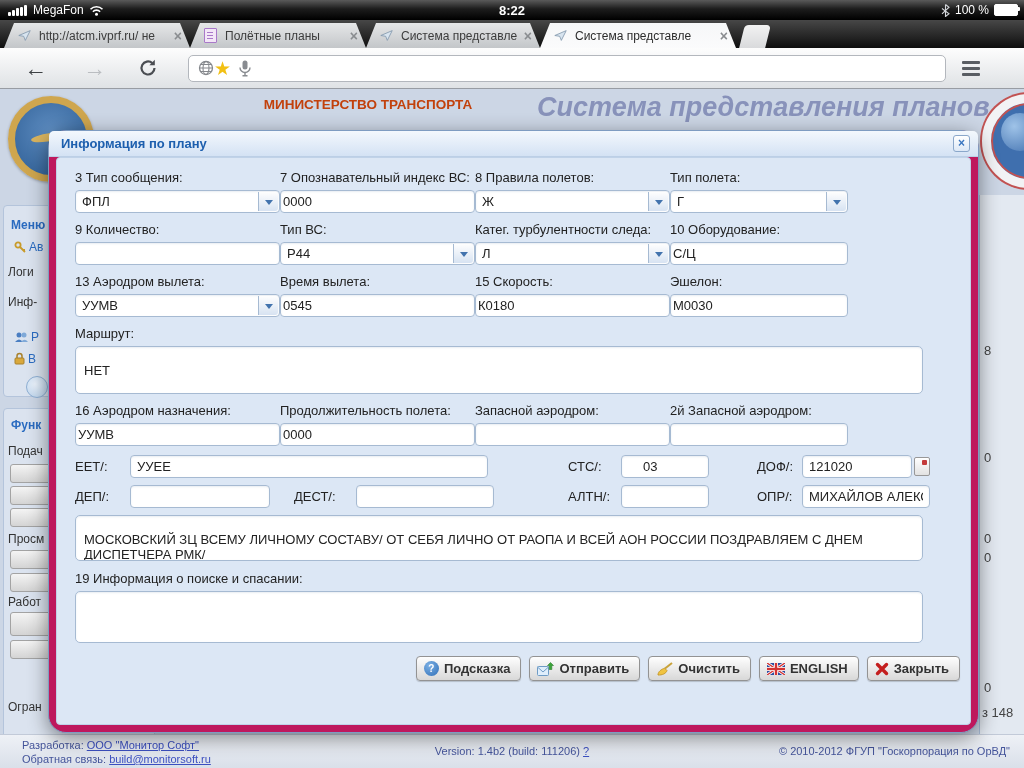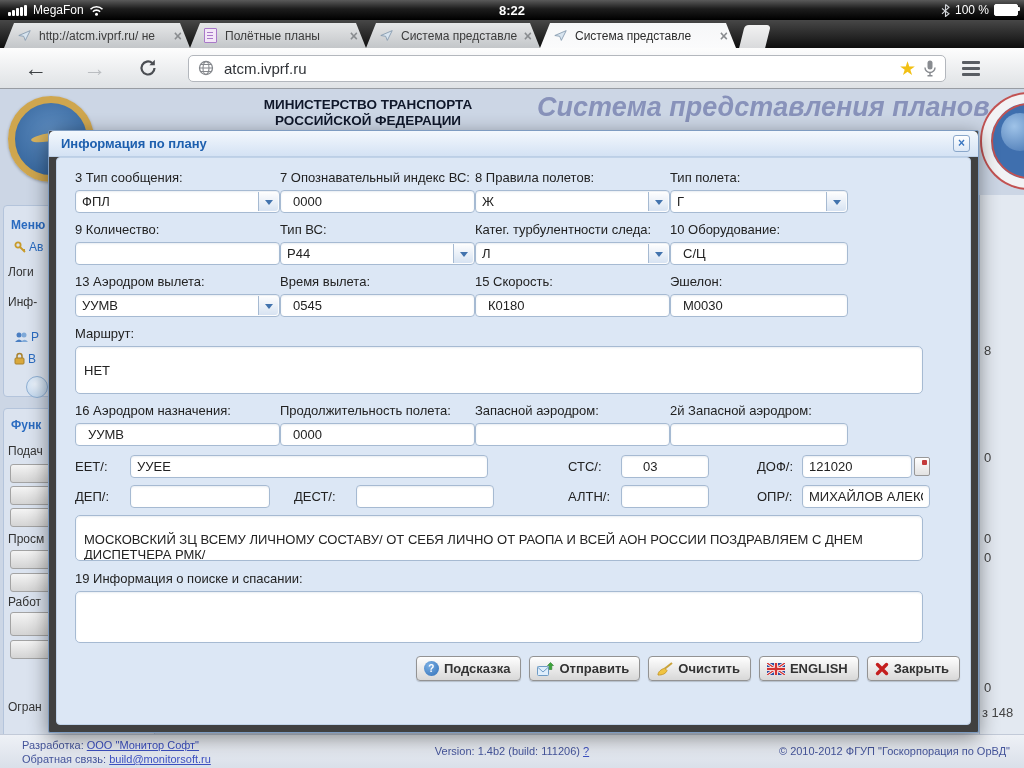--- a/index.html
+++ b/index.html
@@ -34,21 +34,21 @@
   .nav-fwd{color:#babdc1;margin-left:36px;}
   .reload{margin-left:32px;display:flex;}
   .omnibox{margin-left:30px;width:758px;height:27px;background:#fff;border:1px solid #b3b7bd;border-radius:5px;display:flex;align-items:center;padding:0 9px;box-sizing:border-box;}
   .url{font-size:15px;color:#303338;margin-left:10px;flex:1;}
   .star{color:#f2c014;font-size:19px;line-height:19px;margin-right:8px;}
   .menu-btn{margin-left:16px;display:flex;flex-direction:column;gap:3px;}
   .menu-btn i{display:block;width:18px;height:3px;background:#595d63;border-radius:1px;}
 
   
   .page{position:absolute;top:88px;left:0;width:1024px;height:680px;background:#ccd6e5;}
-  .ministry{position:absolute;left:200px;top:9px;width:336px;text-align:center;font-size:13.5px;font-weight:bold;color:#0f172a;line-height:16px;}
+  .ministry{position:absolute;left:200px;top:9px;width:336px;text-align:center;font-size:13.5px;font-weight:bold;color:#c2410c;line-height:16px;}
   .site-title{position:absolute;left:537px;top:4px;font-size:27px;font-weight:bold;font-style:italic;color:#8892ba;white-space:nowrap;}
   .emblem-left{position:absolute;left:8px;top:8px;width:72px;height:72px;border-radius:50%;border:7px solid #cfa64e;background:radial-gradient(circle at 50% 40%,#5d8cc0,#2e5e95);box-shadow:0 1px 3px rgba(0,0,0,.3);}
   .emblem-left::after{content:"";position:absolute;left:16px;top:30px;width:40px;height:8px;background:#d8b35e;border-radius:50% 50% 40% 40%;transform:rotate(-8deg);}
   .emblem-right{position:absolute;left:982px;top:6px;width:76px;height:76px;border-radius:50%;background:#3f6fae;border:9px solid #f2f3f5;box-shadow:0 0 0 2px #c25252, inset 0 0 0 2px #c25252;}
   .emblem-right::after{content:"";position:absolute;left:10px;top:10px;width:38px;height:38px;border-radius:50%;background:radial-gradient(circle at 35% 35%,#9fc3e8,#3f6fae);}
 
   
   .side-panel{position:absolute;background:#dbe3ef;border:1px solid #b4c4db;border-radius:4px;z-index:1;}
   .sp1{left:3px;top:117px;width:150px;height:190px;}
   .sp2{left:3px;top:320px;width:150px;height:330px;}
@@ -57,30 +57,30 @@
   .side-link{color:#2a6bc0;}
   .side-btn{position:absolute;width:42px;height:17px;background:linear-gradient(#f4f4f4,#d4d4d4);border:1px solid #a3a3a3;border-radius:3px;z-index:2;}
   .side-round{position:absolute;width:20px;height:20px;border-radius:50%;background:radial-gradient(circle at 40% 35%,#eaf2fb,#b7d0ea);border:1px solid #8fb0d4;z-index:2;}
   .icon12{display:inline-flex;vertical-align:-2px;margin-right:3px;}
 
   
   .right-strip{position:absolute;left:979px;top:107px;width:45px;height:540px;background:#e3e9f1;border-left:1px solid #a9bcd6;z-index:1;}
   .rs-val{position:absolute;font-size:13px;color:#444;z-index:2;}
 
   
-  .modal{position:absolute;left:48px;top:42px;width:929px;height:601px;background:#404040;border:1px solid #7e9cc1;border-radius:2px;box-shadow:0 5px 20px rgba(0,0,0,.45);z-index:5;}
+  .modal{position:absolute;left:48px;top:42px;width:929px;height:601px;background:#be185d;border:1px solid #7e9cc1;border-radius:18px;box-shadow:0 5px 20px rgba(0,0,0,.45);z-index:5;}
   .modal-titlebar{height:25px;background:linear-gradient(#f3f8fd,#d4e2f4);border-bottom:1px solid #bccfe6;border-radius:5px 5px 0 0;display:flex;align-items:center;}
   .modal-title{margin-left:12px;font-size:13px;font-weight:bold;color:#1d5fae;}
   .modal-close{position:absolute;top:4px;right:8px;width:17px;height:17px;background:linear-gradient(#ffffff,#dcе8f6);background:linear-gradient(#ffffff,#dce8f6);border:1px solid #8aa7ca;border-radius:3px;color:#3a76c0;font-size:12px;font-weight:bold;text-align:center;line-height:15px;box-sizing:border-box;}
   .modal-body{position:absolute;top:26px;left:7px;right:7px;bottom:7px;background:#dce7f5;border:1px solid #c0d2e8;border-radius:4px;padding:12px 0 0 18px;box-sizing:border-box;overflow:hidden;}
 
   .form-row{display:grid;grid-template-columns:205px 195px 195px 178px;margin-bottom:9px;}
   .flabel{display:block;font-size:13px;color:#222;margin-bottom:5px;}
   .tbox,.ta{box-sizing:border-box;background:#fff;border:1px solid #a6bad2;border-radius:4px;font-family:"Liberation Sans",sans-serif;font-size:13px;color:#222;box-shadow:inset 0 1px 2px rgba(27,74,128,.10);}
-  .tbox{width:100%;height:23px;padding:0 12px;}
+  .tbox{width:100%;height:23px;padding:0 2px;}
   input.tbox{outline:none;}
   .ta{border-radius:5px;padding:16px 8px;resize:none;outline:none;display:block;}
   .selbox{position:relative;box-sizing:border-box;width:100%;height:23px;background:#fff;border:1px solid #a6bad2;border-radius:4px;font-size:13px;color:#222;line-height:21px;padding:0 24px 0 6px;box-shadow:inset 0 1px 2px rgba(27,74,128,.10);}
   .sel-arrow{position:absolute;top:1px;right:1px;bottom:1px;width:19px;border-left:1px solid #a6bad2;border-radius:0 3px 3px 0;background:linear-gradient(#fefefe,#d7e3f2);display:flex;align-items:center;justify-content:center;}
   .chev{width:0;height:0;border:4px solid transparent;border-top:5px solid #4273ad;margin-top:5px;}
 
   .route-ta{width:848px;height:48px;margin-bottom:9px;}
   .msg-ta{width:848px;height:46px;margin-bottom:10px;}
   .sar-ta{width:848px;height:52px;}
   .sec-label{font-size:13px;color:#222;margin:2px 0 8px 0;}
@@ -183,21 +183,20 @@
         </svg>
     </span>
     <div class="omnibox">
       <span style="display:inline-flex;">
         <svg width="16" height="16" viewBox="0 0 16 16">
             <circle cx="8" cy="8" r="6.5" fill="none" stroke="#85888d" stroke-width="1.3"></circle>
             <ellipse cx="8" cy="8" rx="3" ry="6.5" fill="none" stroke="#85888d" stroke-width="1.1"></ellipse>
             <path d="M1.5 8 H14.5 M2.5 4.5 H13.5 M2.5 11.5 H13.5" stroke="#85888d" stroke-width="1.1"></path>
           </svg>
       </span>
-      <span class="url">atcm.ivprf.ru</span>
       <span class="star">★</span>
       <span style="display:inline-flex;">
         <svg width="12" height="17" viewBox="0 0 12 17">
             <rect x="3.5" y="0.5" width="5" height="9" rx="2.5" fill="#888b90"></rect>
             <path d="M1 7.5 a5 5 0 0 0 10 0" fill="none" stroke="#888b90" stroke-width="1.4"></path>
             <path d="M6 12.5 V15 M3.5 15.8 H8.5" stroke="#888b90" stroke-width="1.4"></path>
           </svg>
       </span>
     </div>
     <span class="menu-btn">
@@ -205,21 +204,20 @@
         <i></i>
         <i></i>
       </span>
   </div>
 
   <div class="page">
 
     <div class="emblem-left"></div>
     <div class="ministry">
       <div>МИНИСТЕРСТВО ТРАНСПОРТА</div>
-      <div>РОССИЙСКОЙ ФЕДЕРАЦИИ</div>
     </div>
     <div class="site-title">Система представления планов полетов</div>
     <div class="emblem-right"></div>
 
     <div class="side-panel sp1"></div>
     <div class="side-panel sp2"></div>
     <span class="side-frag side-head" style="left:11px;top:130px;">Меню</span>
     <span class="side-frag side-link" style="left:14px;top:152px;"><span class="icon12">
           <svg width="12" height="12" viewBox="0 0 12 12">
             <circle cx="4" cy="4" r="2.6" fill="none" stroke="#c89b2a" stroke-width="1.8"></circle>

